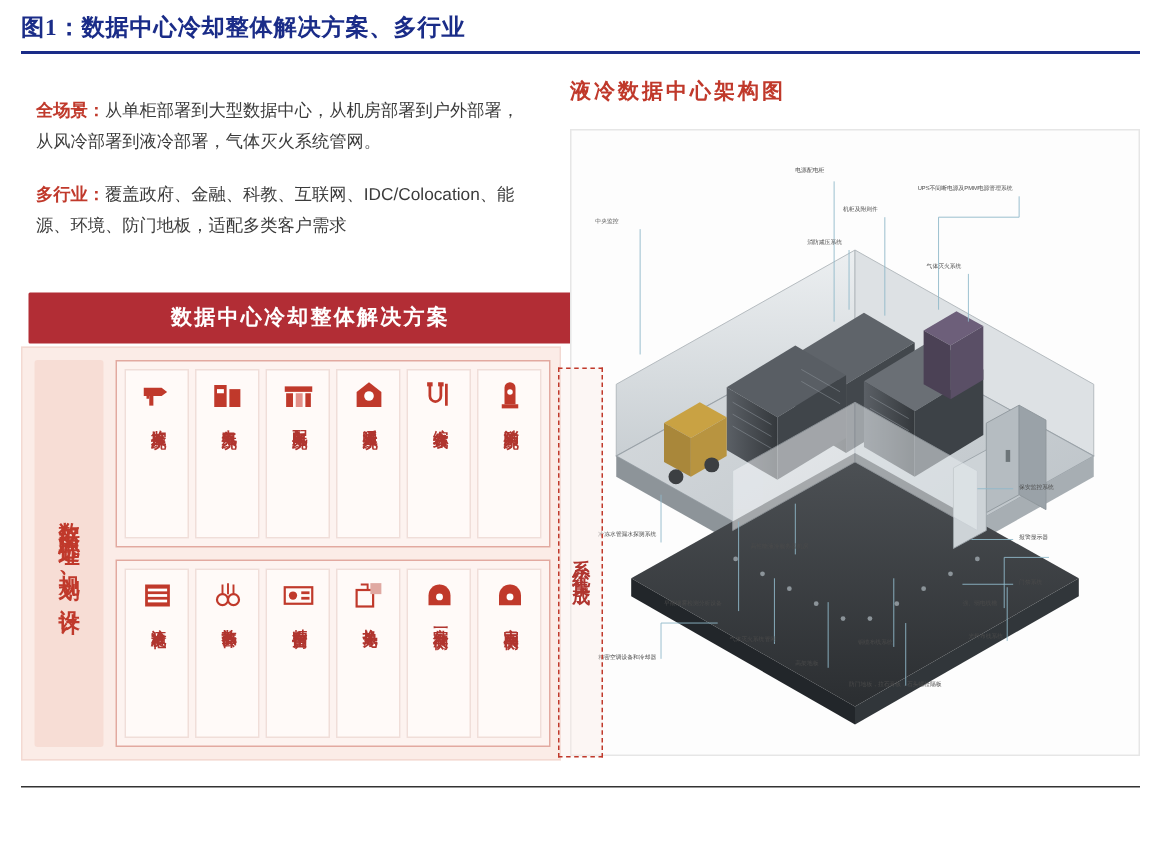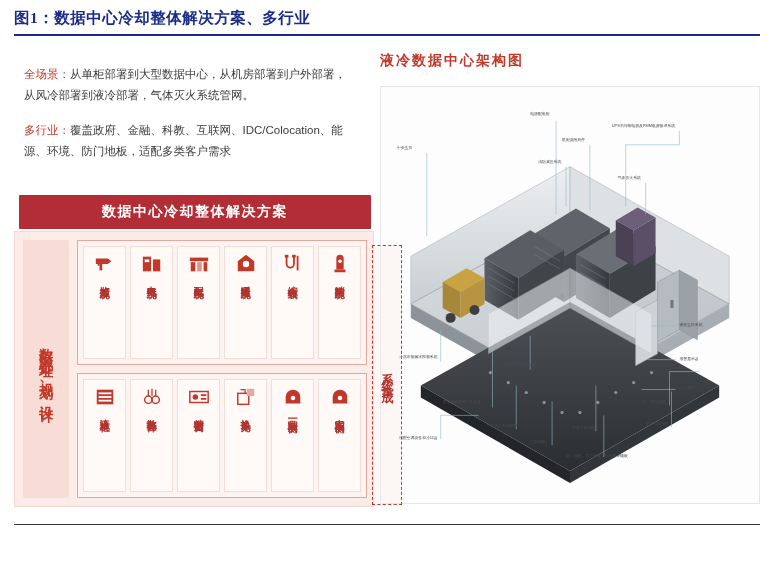--- a/index.html
+++ b/index.html
@@ -17,29 +17,30 @@
     font-weight:bold;font-size:15.5px;letter-spacing:.5px;
     color:#1a2c88;white-space:nowrap;
   }
   .title-rule{
     position:absolute;left:14px;top:34px;width:746px;height:2px;background:#1a2c88;
   }
 
   
   .blurb{position:absolute;left:24px;top:64px;width:330px;}
   .blurb p{margin:0 0 13px 0;font-size:11.5px;line-height:1.85;color:#3b3b3b;}
-  .blurb .lead{color:#c0392b;font-weight:normal;}
+  .blurb .lead{color:#c0392b;font-weight:bold;}
 
   
   .sol{position:absolute;left:14px;top:195px;width:360px;height:315px;}
   .sol-head{
     position:absolute;left:5px;top:0;width:352px;height:34px;
     background:#b22d35;color:#fff;font-weight:bold;font-size:14px;
     display:flex;align-items:center;justify-content:center;letter-spacing:1.5px;
     border-radius:1px;
+    padding-left:12px;
   }
   .sol-body{
     position:absolute;left:0;top:36px;width:360px;height:276px;
     background:#fbece7;border:1px solid #f3d9d2;box-sizing:border-box;
     display:flex;
   }
   .sol-side{
     width:46px;margin:8px 0 8px 8px;background:#f7ddd5;
     display:flex;align-items:center;justify-content:center;
     border-radius:2px;

